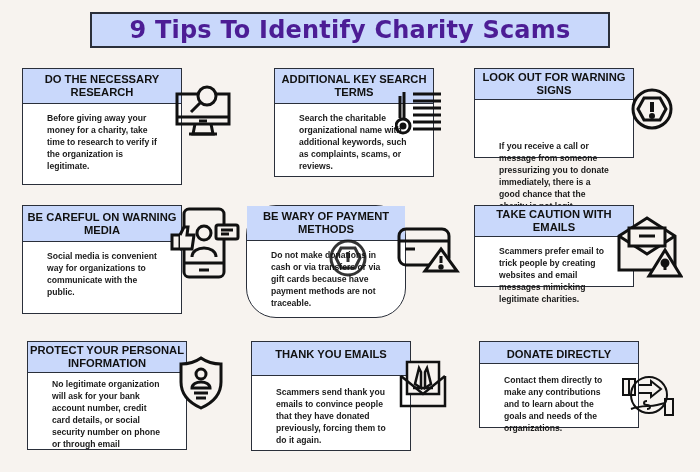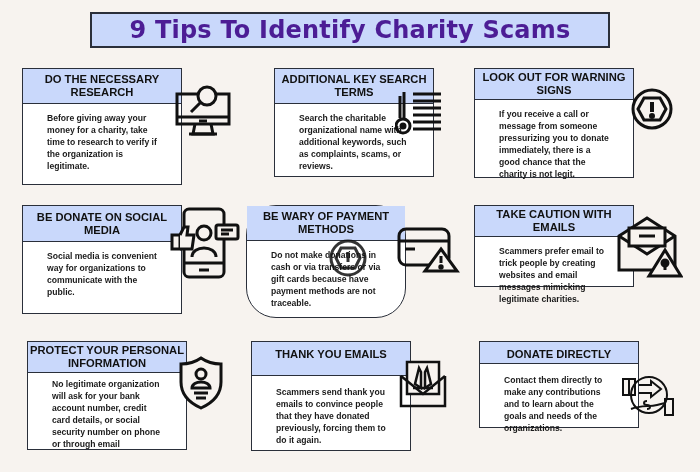--- a/index.html
+++ b/index.html
@@ -59,35 +59,35 @@
     <circle cx="8" cy="38" r="2" fill="#111"></circle>
     <line x1="18" y1="6" x2="46" y2="6"></line>
     <line x1="18" y1="13" x2="46" y2="13"></line>
     <line x1="18" y1="20" x2="46" y2="20"></line>
     <line x1="18" y1="27" x2="46" y2="27"></line>
     <line x1="18" y1="34" x2="46" y2="34"></line>
     <line x1="18" y1="41" x2="46" y2="41"></line>
   </svg>
 </div>
 
-<div class="card" style="left:474px;top:68px;width:160px;height:110px;">
+<div class="card" style="left:474px;top:68px;width:160px;height:90px;gap:32px;">
   <div class="head" style="height:35px;">LOOK OUT FOR WARNING SIGNS</div>
   <div class="body">If you receive a call or message from someone pressurizing you to donate immediately, there is a good chance that the charity is not legit.</div>
 </div>
 <div class="icon" style="left:631px;top:88px;width:42px;height:42px;">
   <svg viewBox="0 0 42 42" fill="none" stroke="#111" stroke-width="3">
     <circle cx="21" cy="21" r="19" fill="#f7f3ef"></circle>
     <polygon points="13,10 29,10 35,21 29,32 13,32 7,21"></polygon>
     <line x1="21" y1="14" x2="21" y2="24" stroke-width="4"></line>
     <circle cx="21" cy="28" r="1.5" fill="#111"></circle>
   </svg>
 </div>
 
 <div class="card" style="left:22px;top:205px;width:160px;height:109px;">
-  <div class="head" style="height:36px;">BE DONATE ON SOCIAL MEDIA</div>
+  <div class="head" style="height:36px;">BE CAREFUL ON WARNING MEDIA</div>
   <div class="body">Social media is convenient way for organizations to communicate with the public.</div>
 </div>
 <div class="icon" style="left:166px;top:205px;width:76px;height:76px;">
   <svg viewBox="0 0 76 76" fill="none" stroke="#111" stroke-width="3">
     <rect x="18" y="4" width="40" height="68" rx="5" fill="#f7f3ef"></rect>
     <line x1="18" y1="58" x2="58" y2="58"></line>
     <line x1="33" y1="65" x2="43" y2="65"></line>
     <circle cx="38" cy="28" r="7"></circle>
     <path d="M26 52 C26 40 50 40 50 52"></path>
     <path d="M6 30 L14 30 L14 44 L6 44 Z" fill="#f7f3ef"></path>

